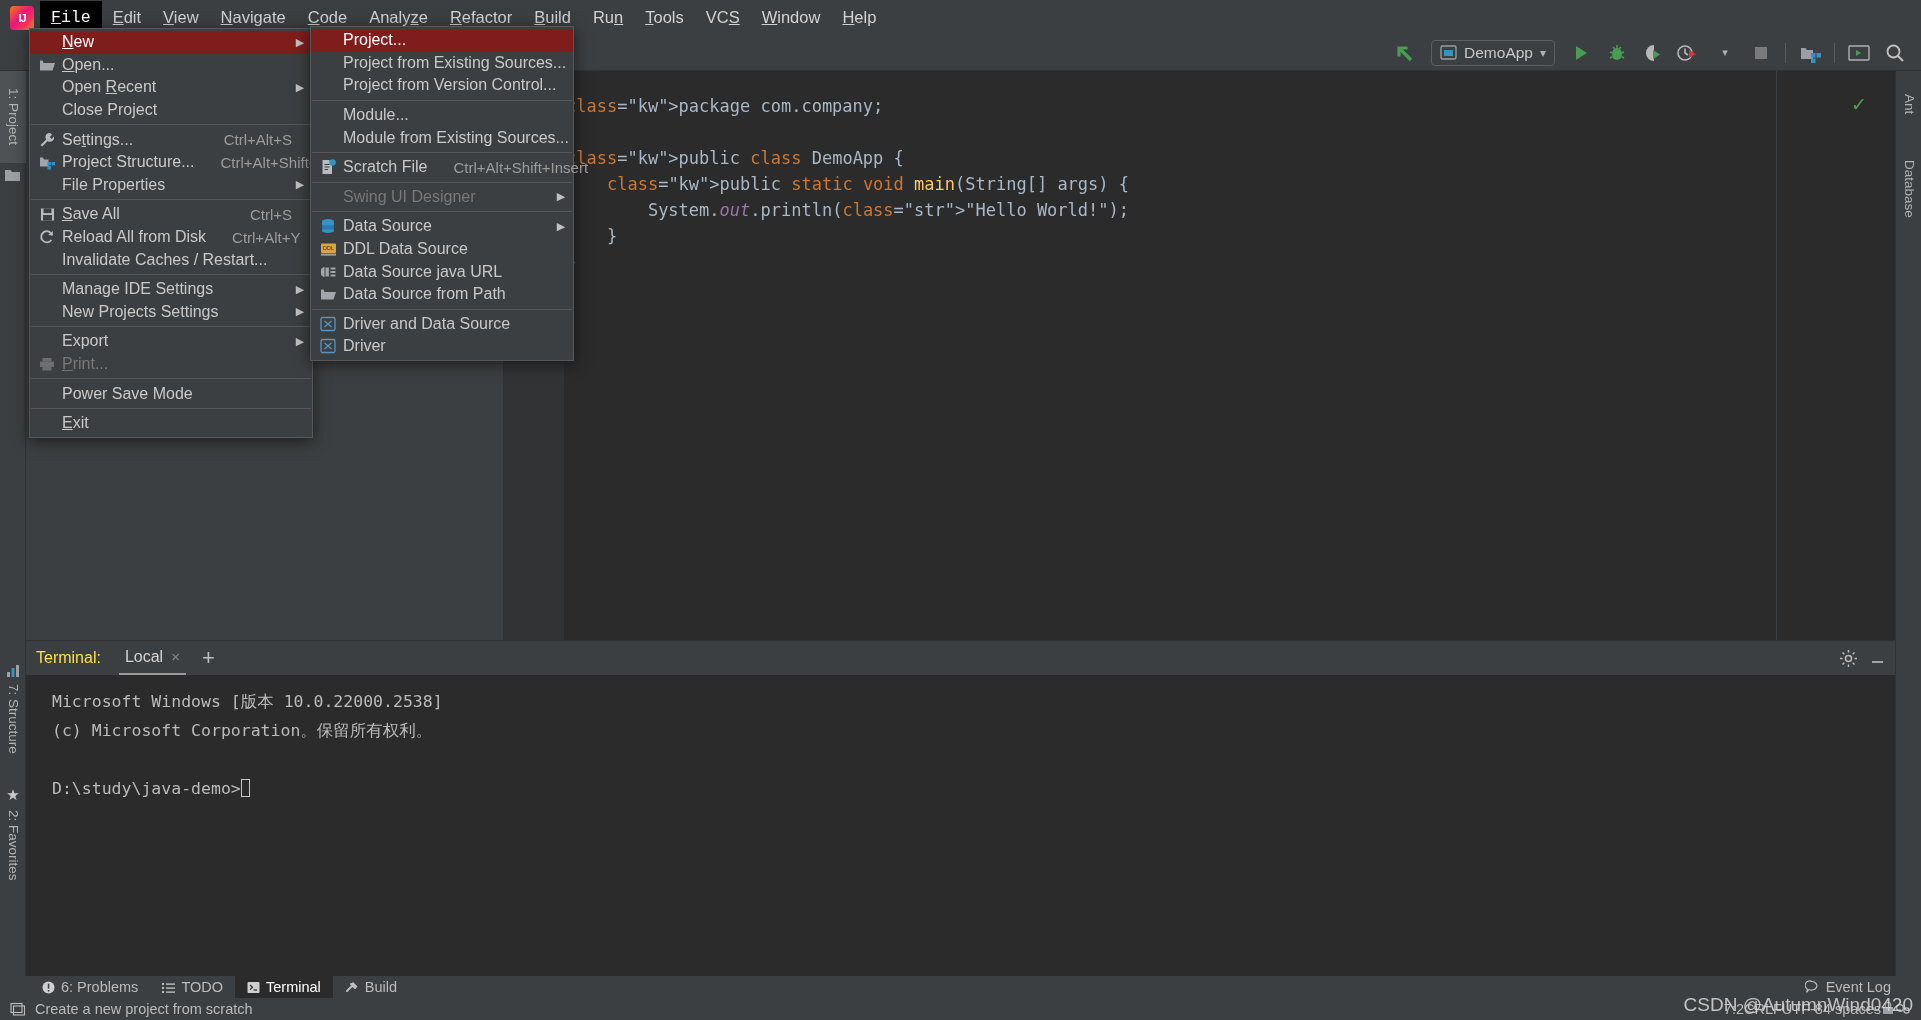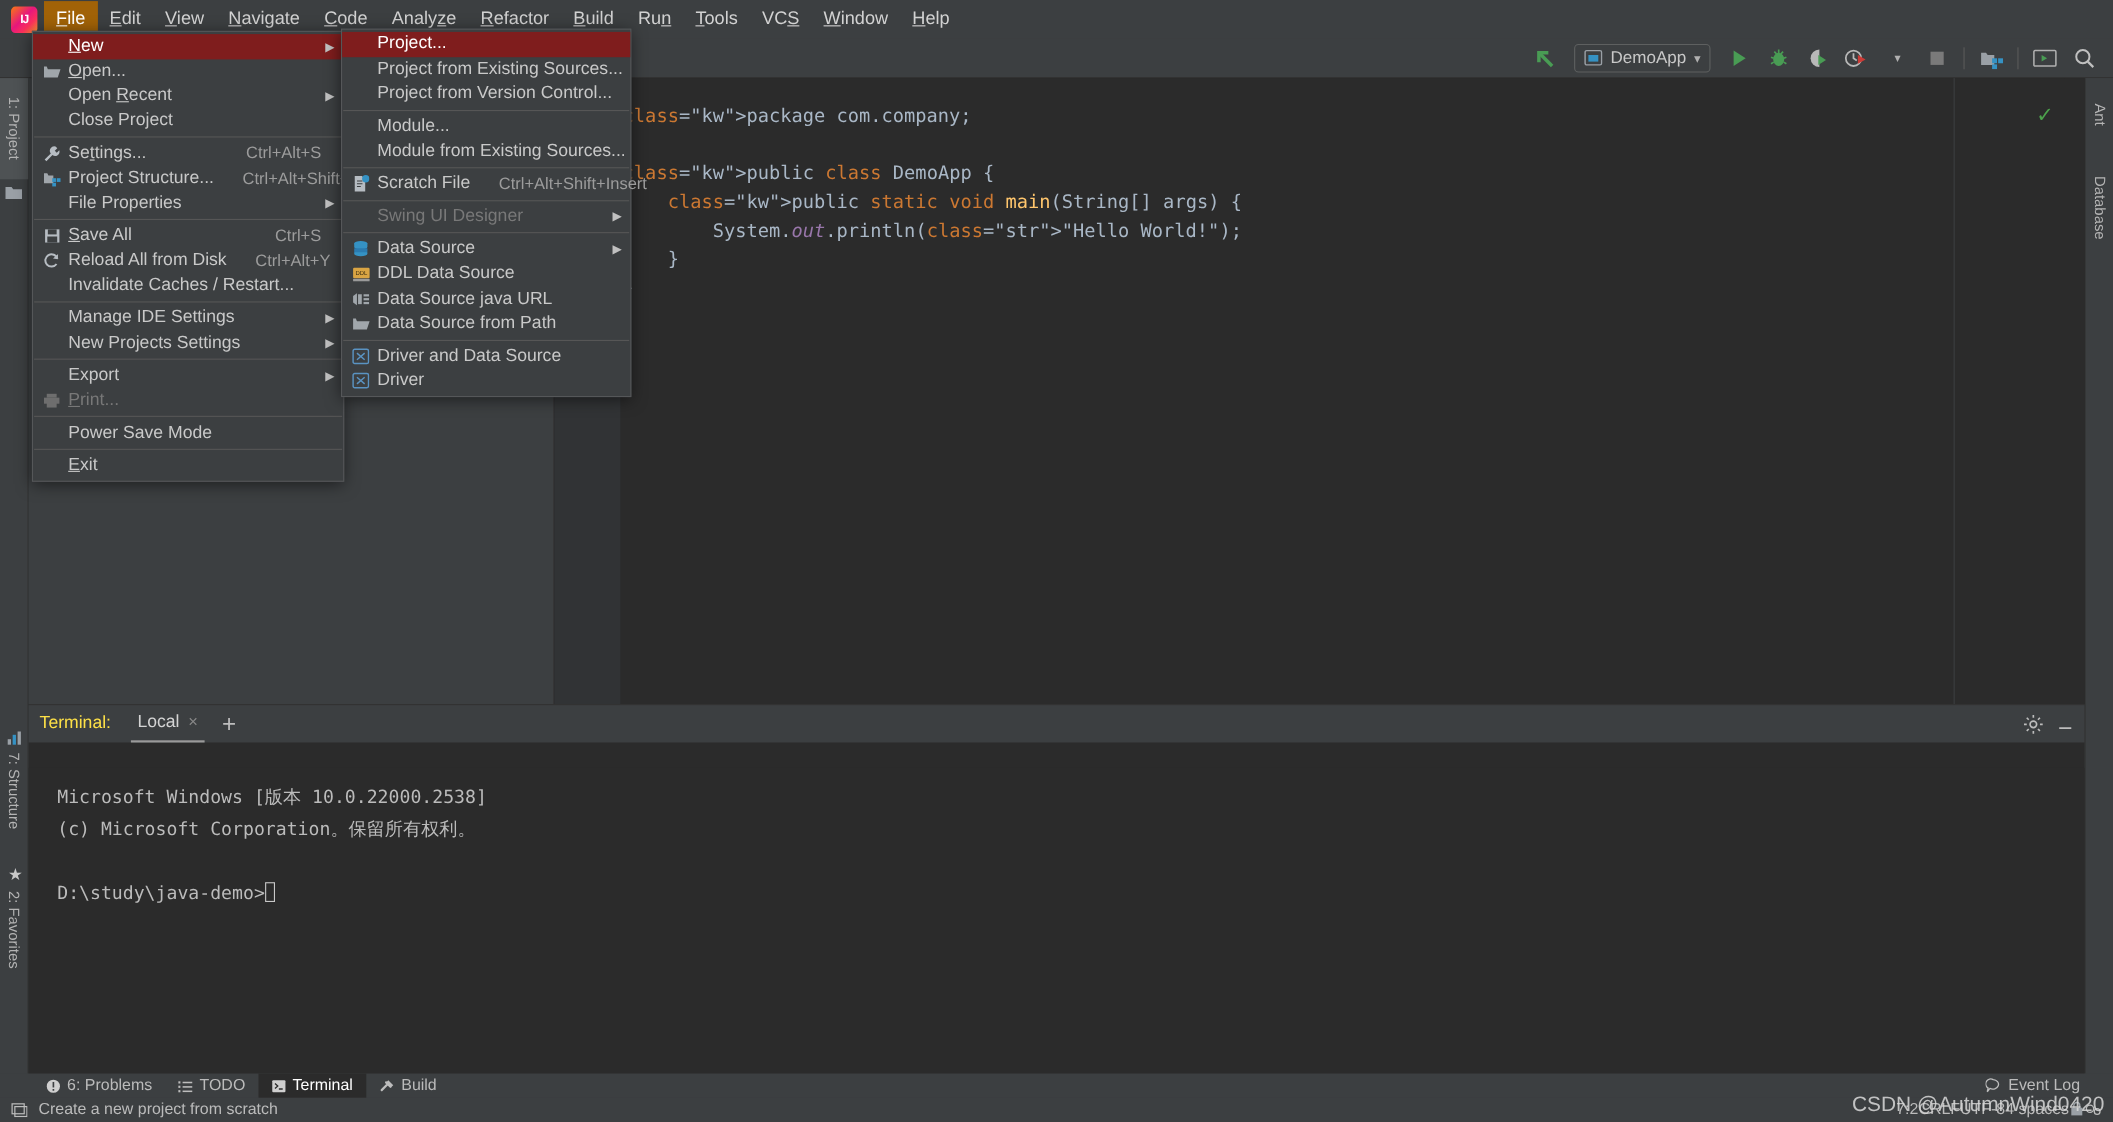--- a/index.html
+++ b/index.html
@@ -37,21 +37,21 @@
   .ij-logo{
     width:24px; height:24px; margin-right:6px; margin-left:2px;
     border-radius:4px;
     background:linear-gradient(135deg,#f97a12 0%,#e6177d 45%,#fe315d 70%,#ff9e2c 100%);
     display:flex;align-items:center;justify-content:center;
     font-size:11px;font-weight:bold;color:#fff; letter-spacing:-1px;
   }
   .menu-item{
     padding:7px 11px; font-size:16.5px; color:#d2d2d2; white-space:nowrap;
   }
-  .menu-item.active{ background:#a16207; color:#ffffff; }
+  .menu-item.active{ background:#000000; color:#ffffff;font-family:Liberation Mono, monospace; }
   .menu-item u{ text-decoration:underline; }
 
   
   .toolbar{
     position:absolute; left:0; top:35px; width:1921px; height:36px;
     background:#3c3f41; border-bottom:1px solid #323232;
     display:flex; align-items:center; justify-content:flex-end; padding-right:8px;
   }
   .tb-icon{
     width:34px;height:28px; display:flex; align-items:center; justify-content:center;
@@ -129,21 +129,21 @@
     font-size:16px; color:#d4d4d4; padding:6px 6px 7px 6px;
     border-bottom:2px solid #9a9a9a; display:flex; align-items:center; gap:8px;
   }
   .term-tab .x{ color:#888; font-size:15px; }
   .term-plus{ font-size:22px; color:#bdbdbd; margin-left:16px; line-height:1;}
   .term-head-right{ position:absolute; right:8px; top:0; height:34px; display:flex; align-items:center; gap:10px;}
   .term-body{
     position:absolute; left:0; right:0; top:34px; bottom:0;
     background:#2b2b2b; padding:12px 0 0 26px;
     font-family:"DejaVu Sans Mono","Liberation Mono",monospace;
-    font-size:16.5px; line-height:29px; color:#bbbbbb; white-space:pre;margin-top:23px;
+    font-size:16.5px; line-height:29px; color:#bbbbbb; white-space:pre;
   }
   .caret-block{
     display:inline-block; width:9px; height:18px;
     border:1px solid #c8c8c8; vertical-align:-3px;
   }
 
   
   .bottombar{
     position:absolute; left:0; right:0; bottom:22px; height:22px;
     background:#3c3f41; display:flex; align-items:center; padding-left:30px;

